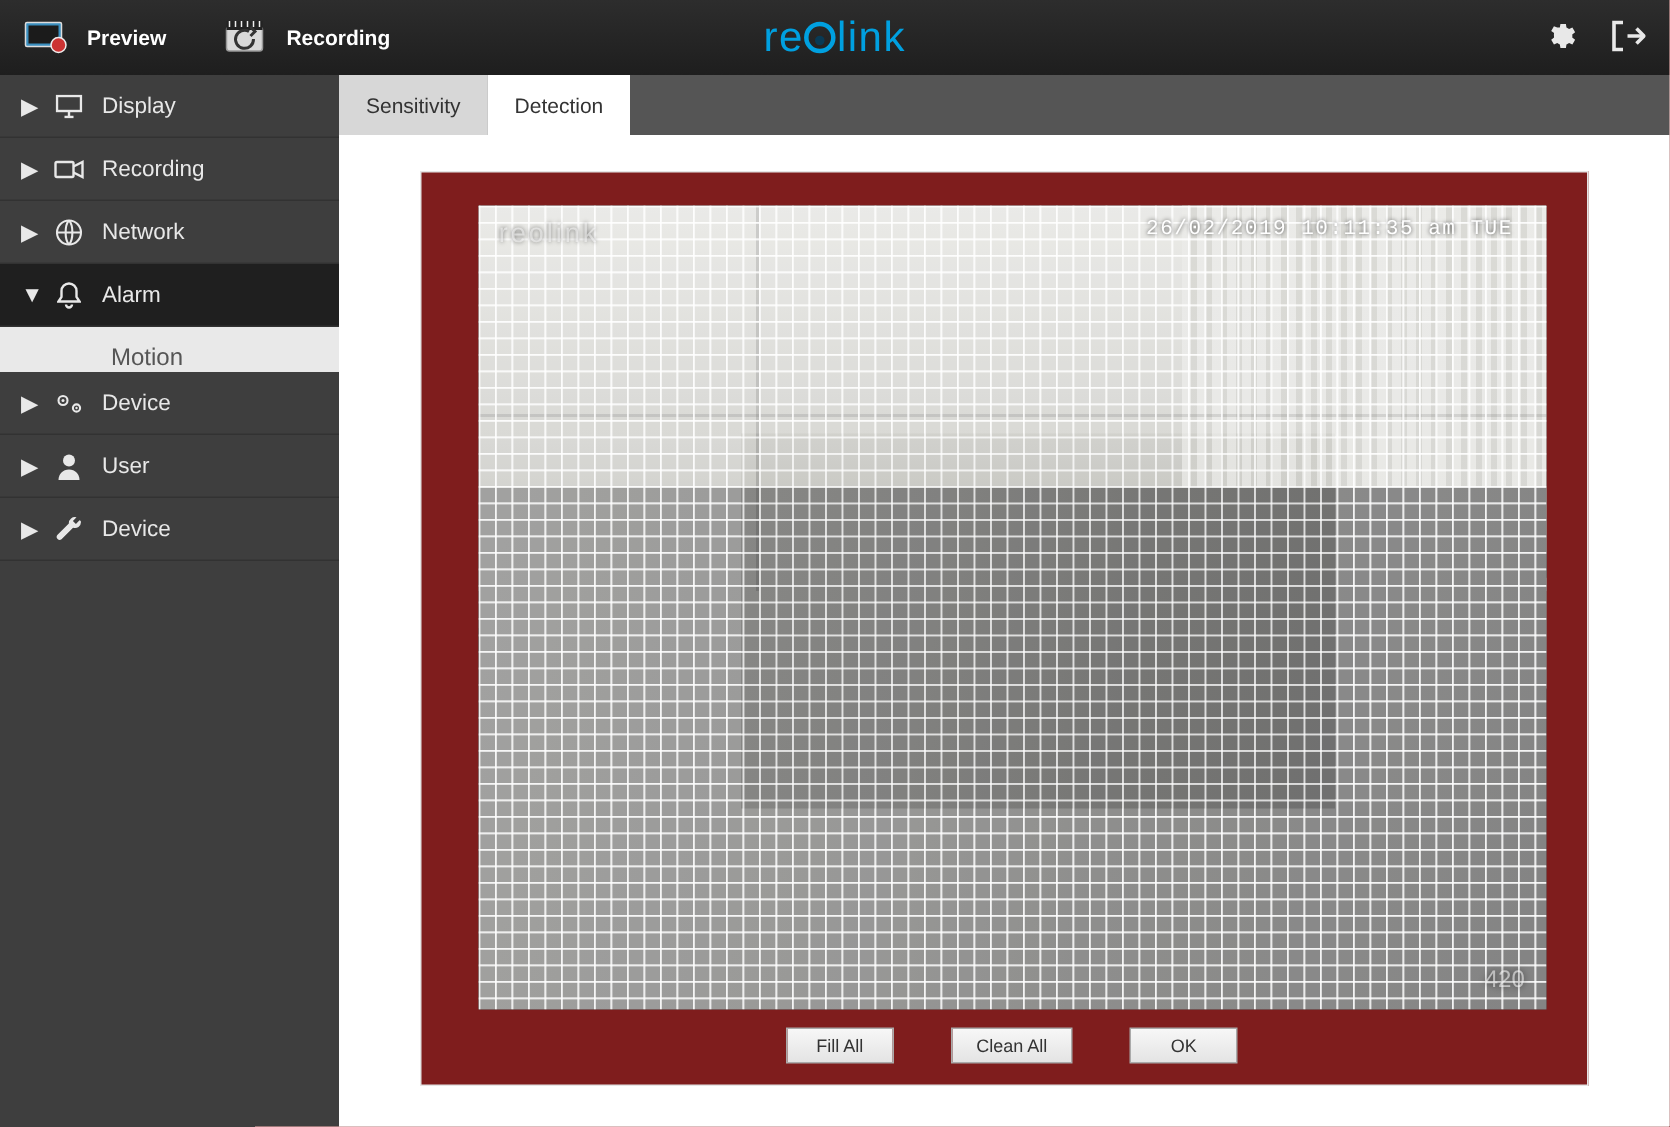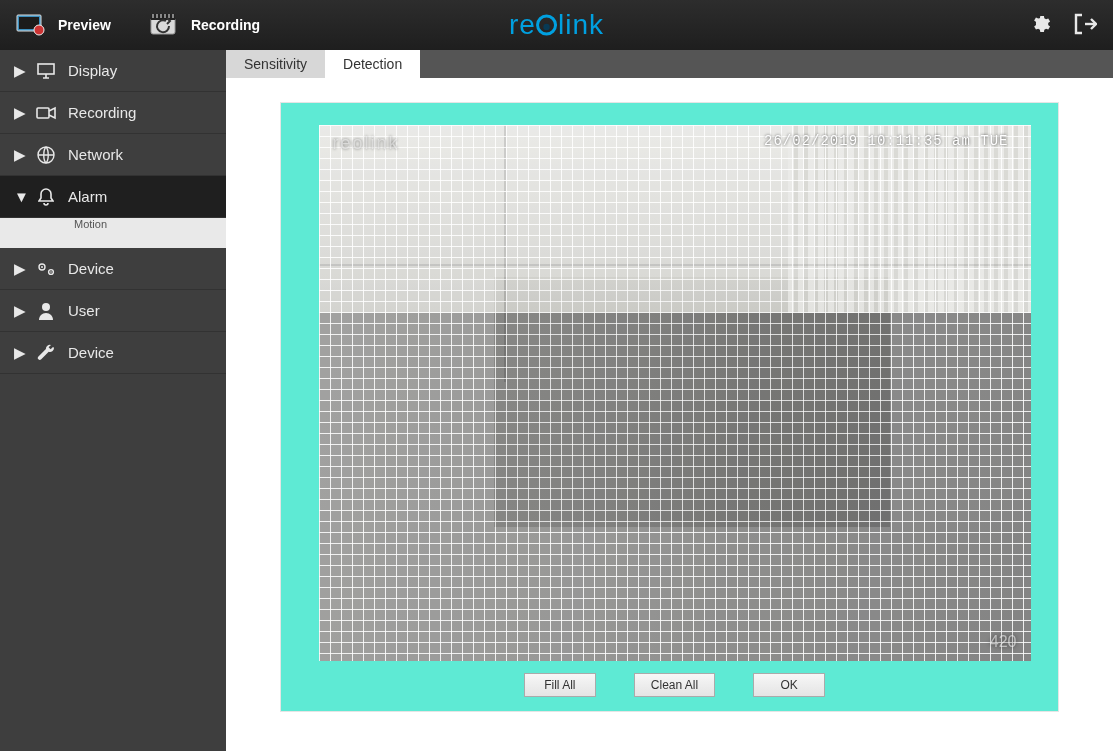--- a/index.html
+++ b/index.html
@@ -54,33 +54,33 @@
     color: #e8e8e8;
     font-size: 15px;
   }
   .side-item.active { background: #1f1f1f; }
   .chevron { width: 10px; display: inline-block; }
   .side-icon { width: 20px; height: 20px; display: inline-flex; align-items: center; justify-content: center; }
   .side-sub {
     height: 30px;
     background: #e9e9e9;
     color: #555;
-    font-size: 11px;
+    font-size: 16px;
     padding-left: 74px;
-    display: flex; align-items: flex-start;
+    display: flex; align-items: flex-end;
     cursor: pointer;
   }
 
   .content {
     flex: 1;
     background: #fff;
     display: flex; flex-direction: column;
   }
   .tabbar {
-    height: 28px;
+    height: 40px;
     background: #555;
     display: flex;
     align-items: stretch;
   }
   .tab {
     padding: 0 18px;
     display: flex; align-items: center;
     cursor: pointer;
     color: #333;
     font-size: 14px;
@@ -89,21 +89,21 @@
   .tab.active { background: #fff; }
 
   .panel {
     flex: 1;
     padding: 24px 54px 24px 54px;
     background: #fff;
   }
   .inner-card {
     border: 1px solid #e5e5e5;
     padding: 22px 18px 14px 28px;
-    background: #5eead4;
+    background: #7f1d1d;
   }
   .preview-area {
     position: relative;
     width: 712px;
     height: 536px;
     margin: 0 auto;
     background: #6d6d6d;
     overflow: hidden;
   }
   .scene {

